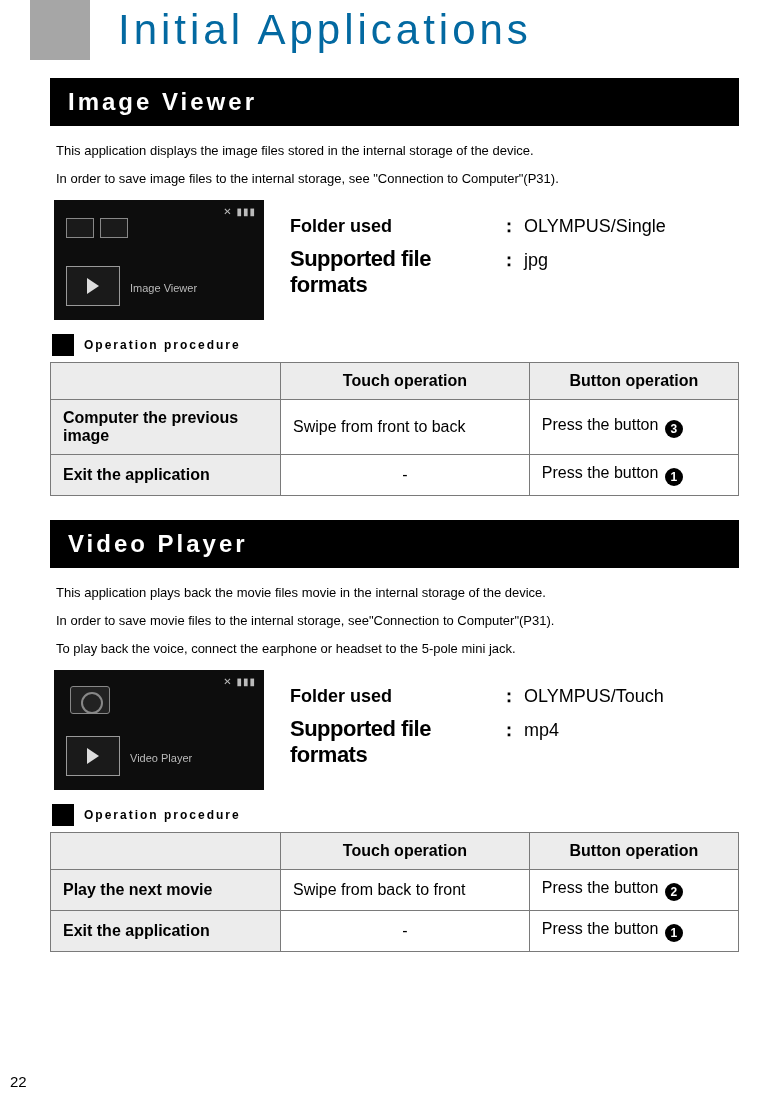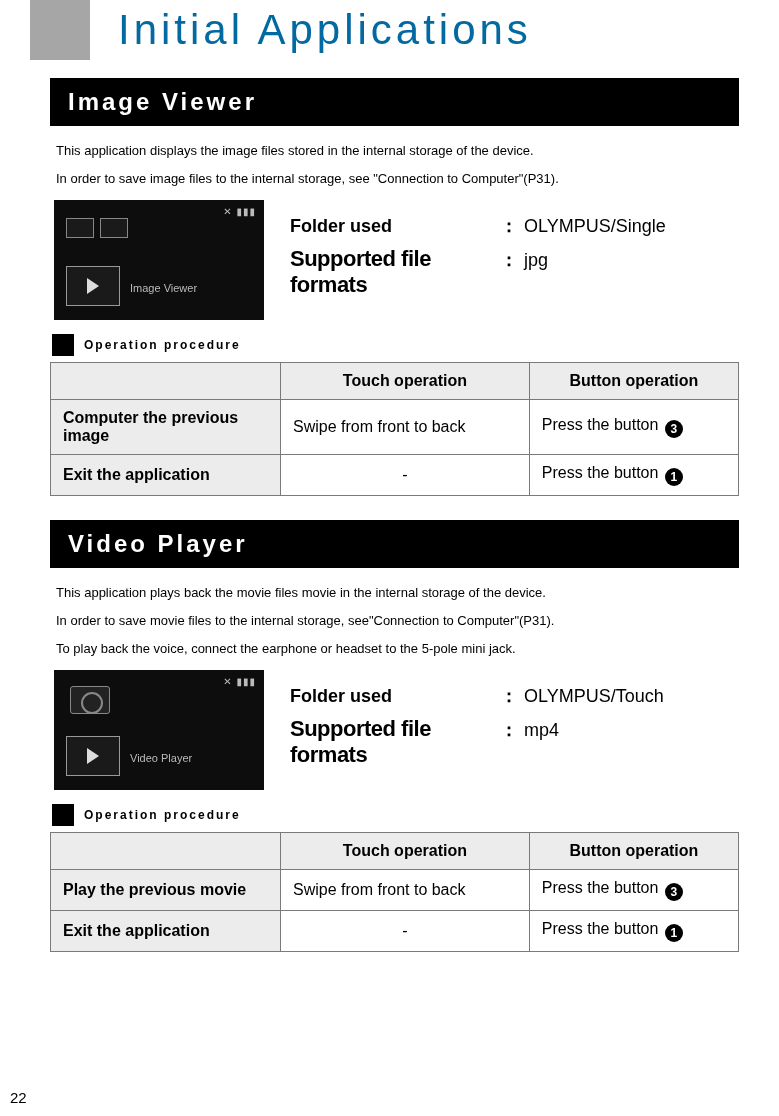--- a/index.html
+++ b/index.html
@@ -171,21 +171,21 @@
     font-size: 12px;
     font-weight: bold;
     align-items: center;
     justify-content: center;
     vertical-align: -3px;
     margin-left: 2px;
   }
   .page-num {
     position: absolute;
     left: 10px;
-    bottom: 10px;
+    bottom: 26px;
     font-size: 15px;
   }
 </style>
 </head>
 <body>
 
 <div class="page-title-row">
   <div class="title-square"></div>
   <div class="page-title">Initial Applications</div>
 </div>
@@ -279,23 +279,23 @@
 </div>
 
 <table class="proc">
   <tbody>
       <tr>
     <th></th>
     <th>Touch operation</th>
     <th>Button operation</th>
   </tr>
   <tr>
-    <td class="rowhead">Play the previous movie</td>
-    <td>Swipe from front to back</td>
-    <td><span>Press the button</span> <span class="btn-num">3</span></td>
+    <td class="rowhead">Play the next movie</td>
+    <td>Swipe from back to front</td>
+    <td><span>Press the button</span> <span class="btn-num">2</span></td>
   </tr>
   <tr>
     <td class="rowhead">Exit the application</td>
     <td class="center">-</td>
     <td><span>Press the button</span> <span class="btn-num">1</span></td>
   </tr>
 </tbody>
   </table>
 
 <div class="page-num">22</div>

